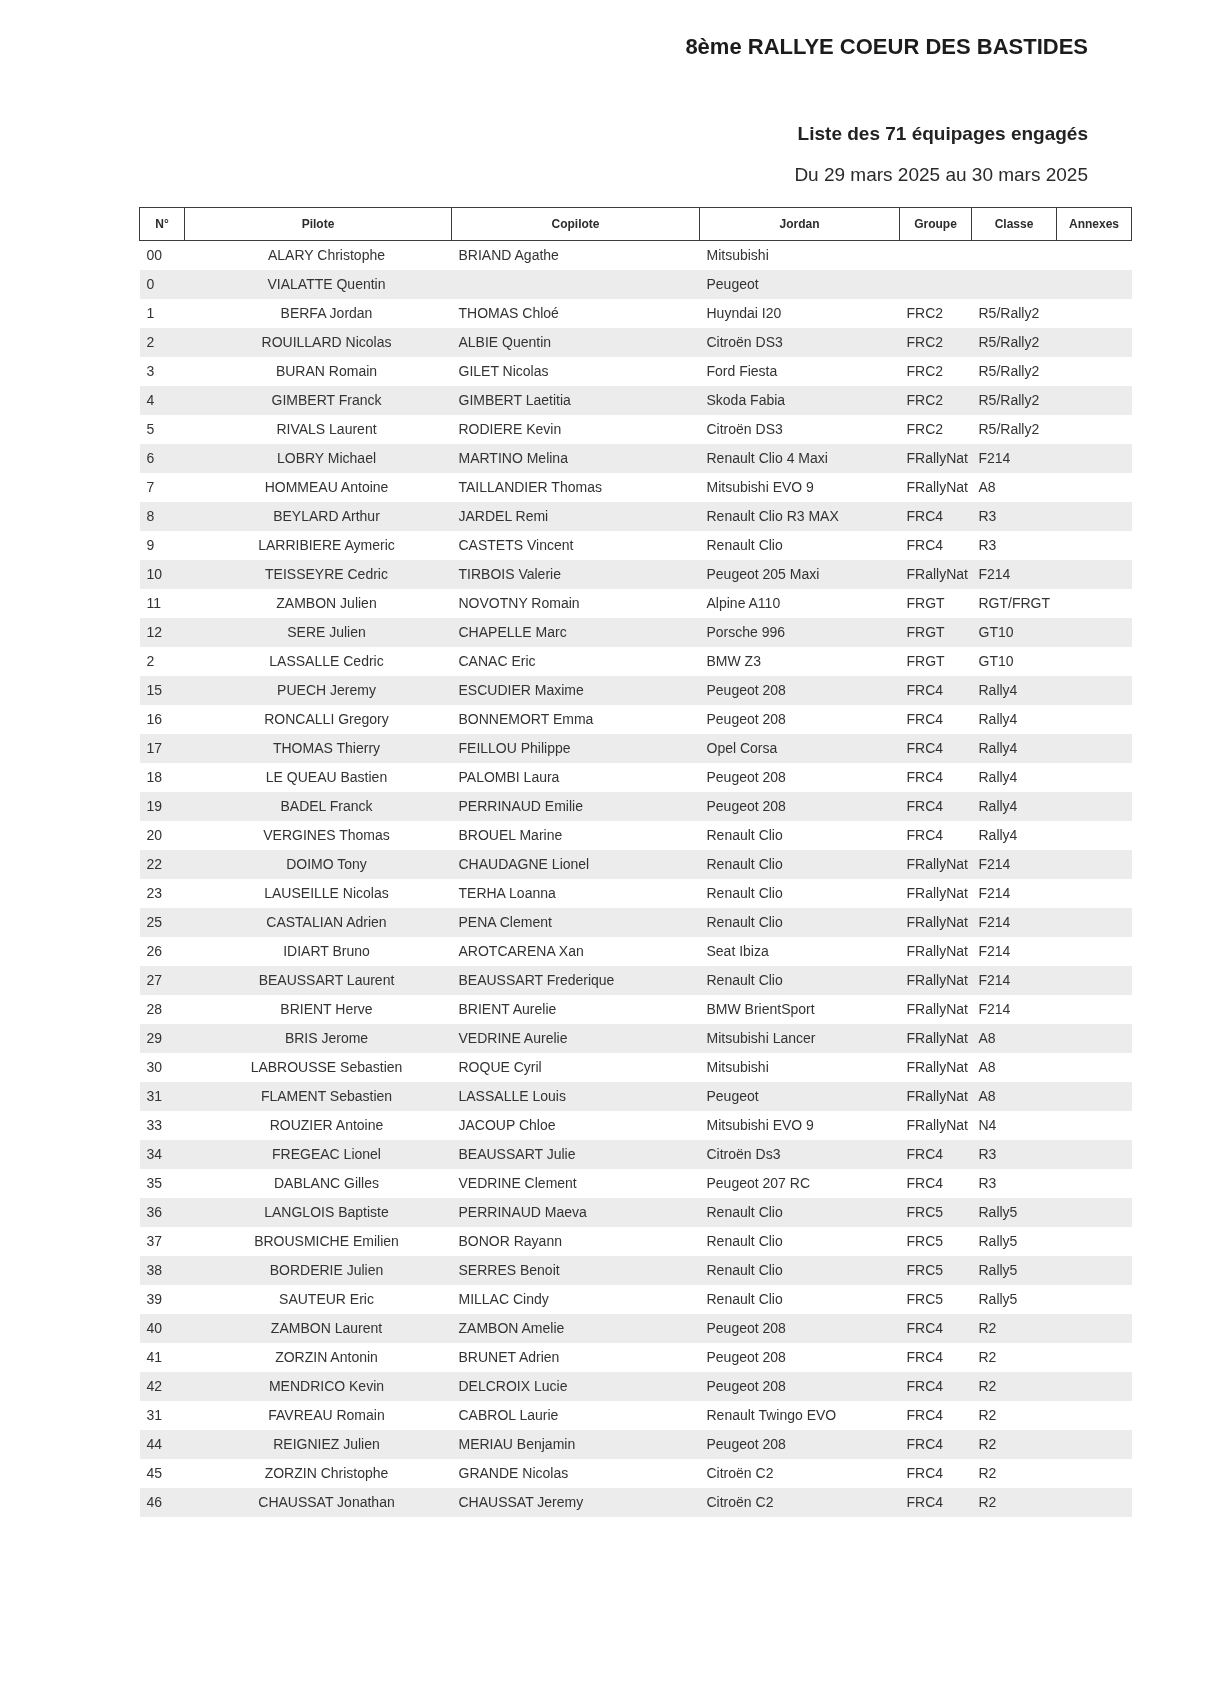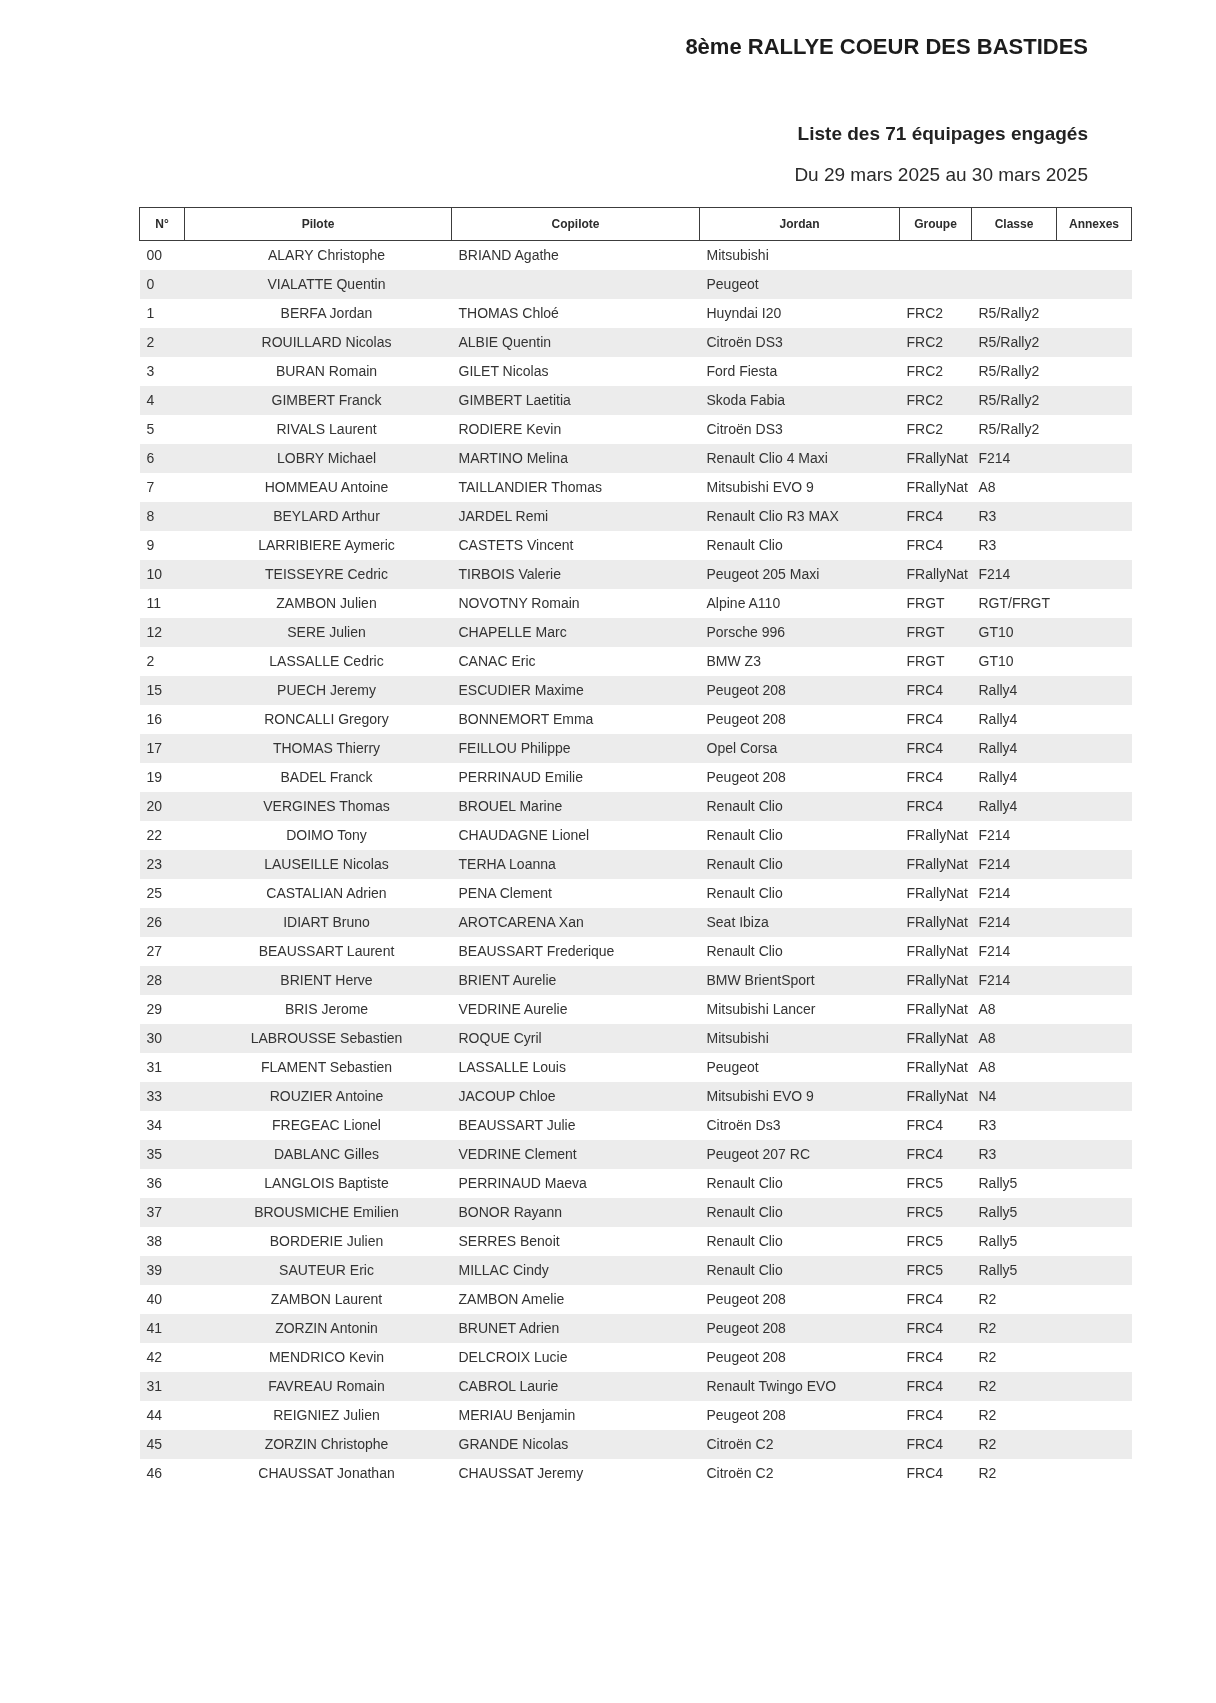--- a/index.html
+++ b/index.html
@@ -263,20 +263,29 @@
         <tr>
           <td class="col-num">17</td>
           <td class="col-pilote">THOMAS Thierry</td>
           <td class="col-copilote">FEILLOU Philippe</td>
           <td class="col-voiture">Opel Corsa</td>
           <td class="col-groupe">FRC4</td>
           <td class="col-classe">Rally4</td>
           <td class="col-annexes"></td>
         </tr>
         <tr>
+          <td class="col-num">18</td>
+          <td class="col-pilote">LE QUEAU Bastien</td>
+          <td class="col-copilote">PALOMBI Laura</td>
+          <td class="col-voiture">Peugeot 208</td>
+          <td class="col-groupe">FRC4</td>
+          <td class="col-classe">Rally4</td>
+          <td class="col-annexes"></td>
+        </tr>
+        <tr>
           <td class="col-num">19</td>
           <td class="col-pilote">BADEL Franck</td>
           <td class="col-copilote">PERRINAUD Emilie</td>
           <td class="col-voiture">Peugeot 208</td>
           <td class="col-groupe">FRC4</td>
           <td class="col-classe">Rally4</td>
           <td class="col-annexes"></td>
         </tr>
         <tr>
           <td class="col-num">20</td>

